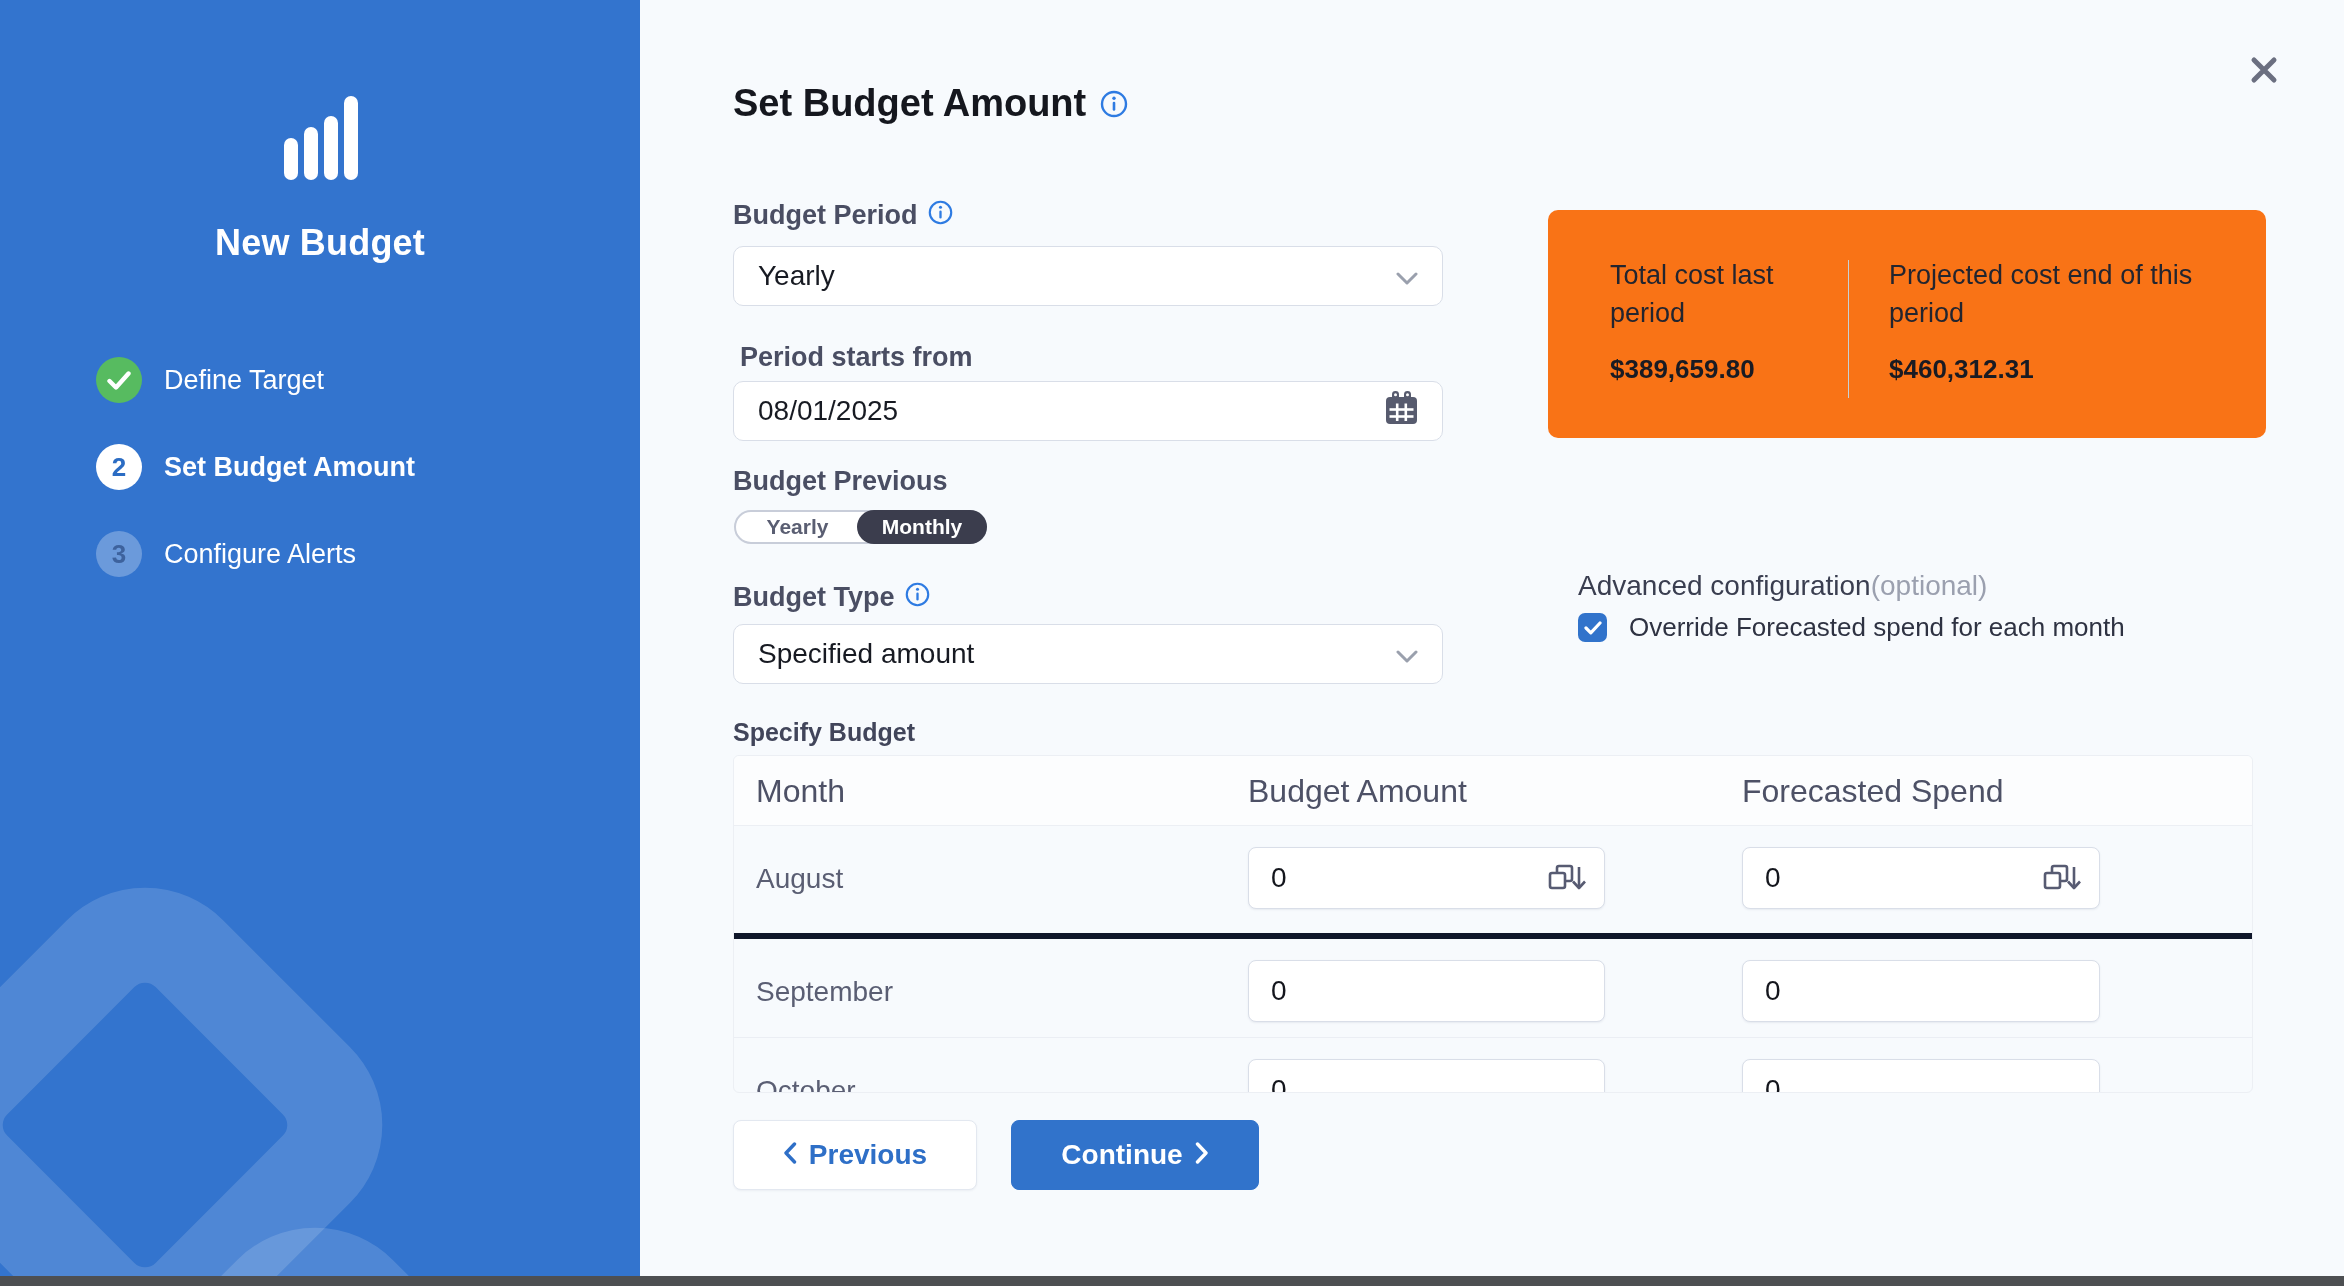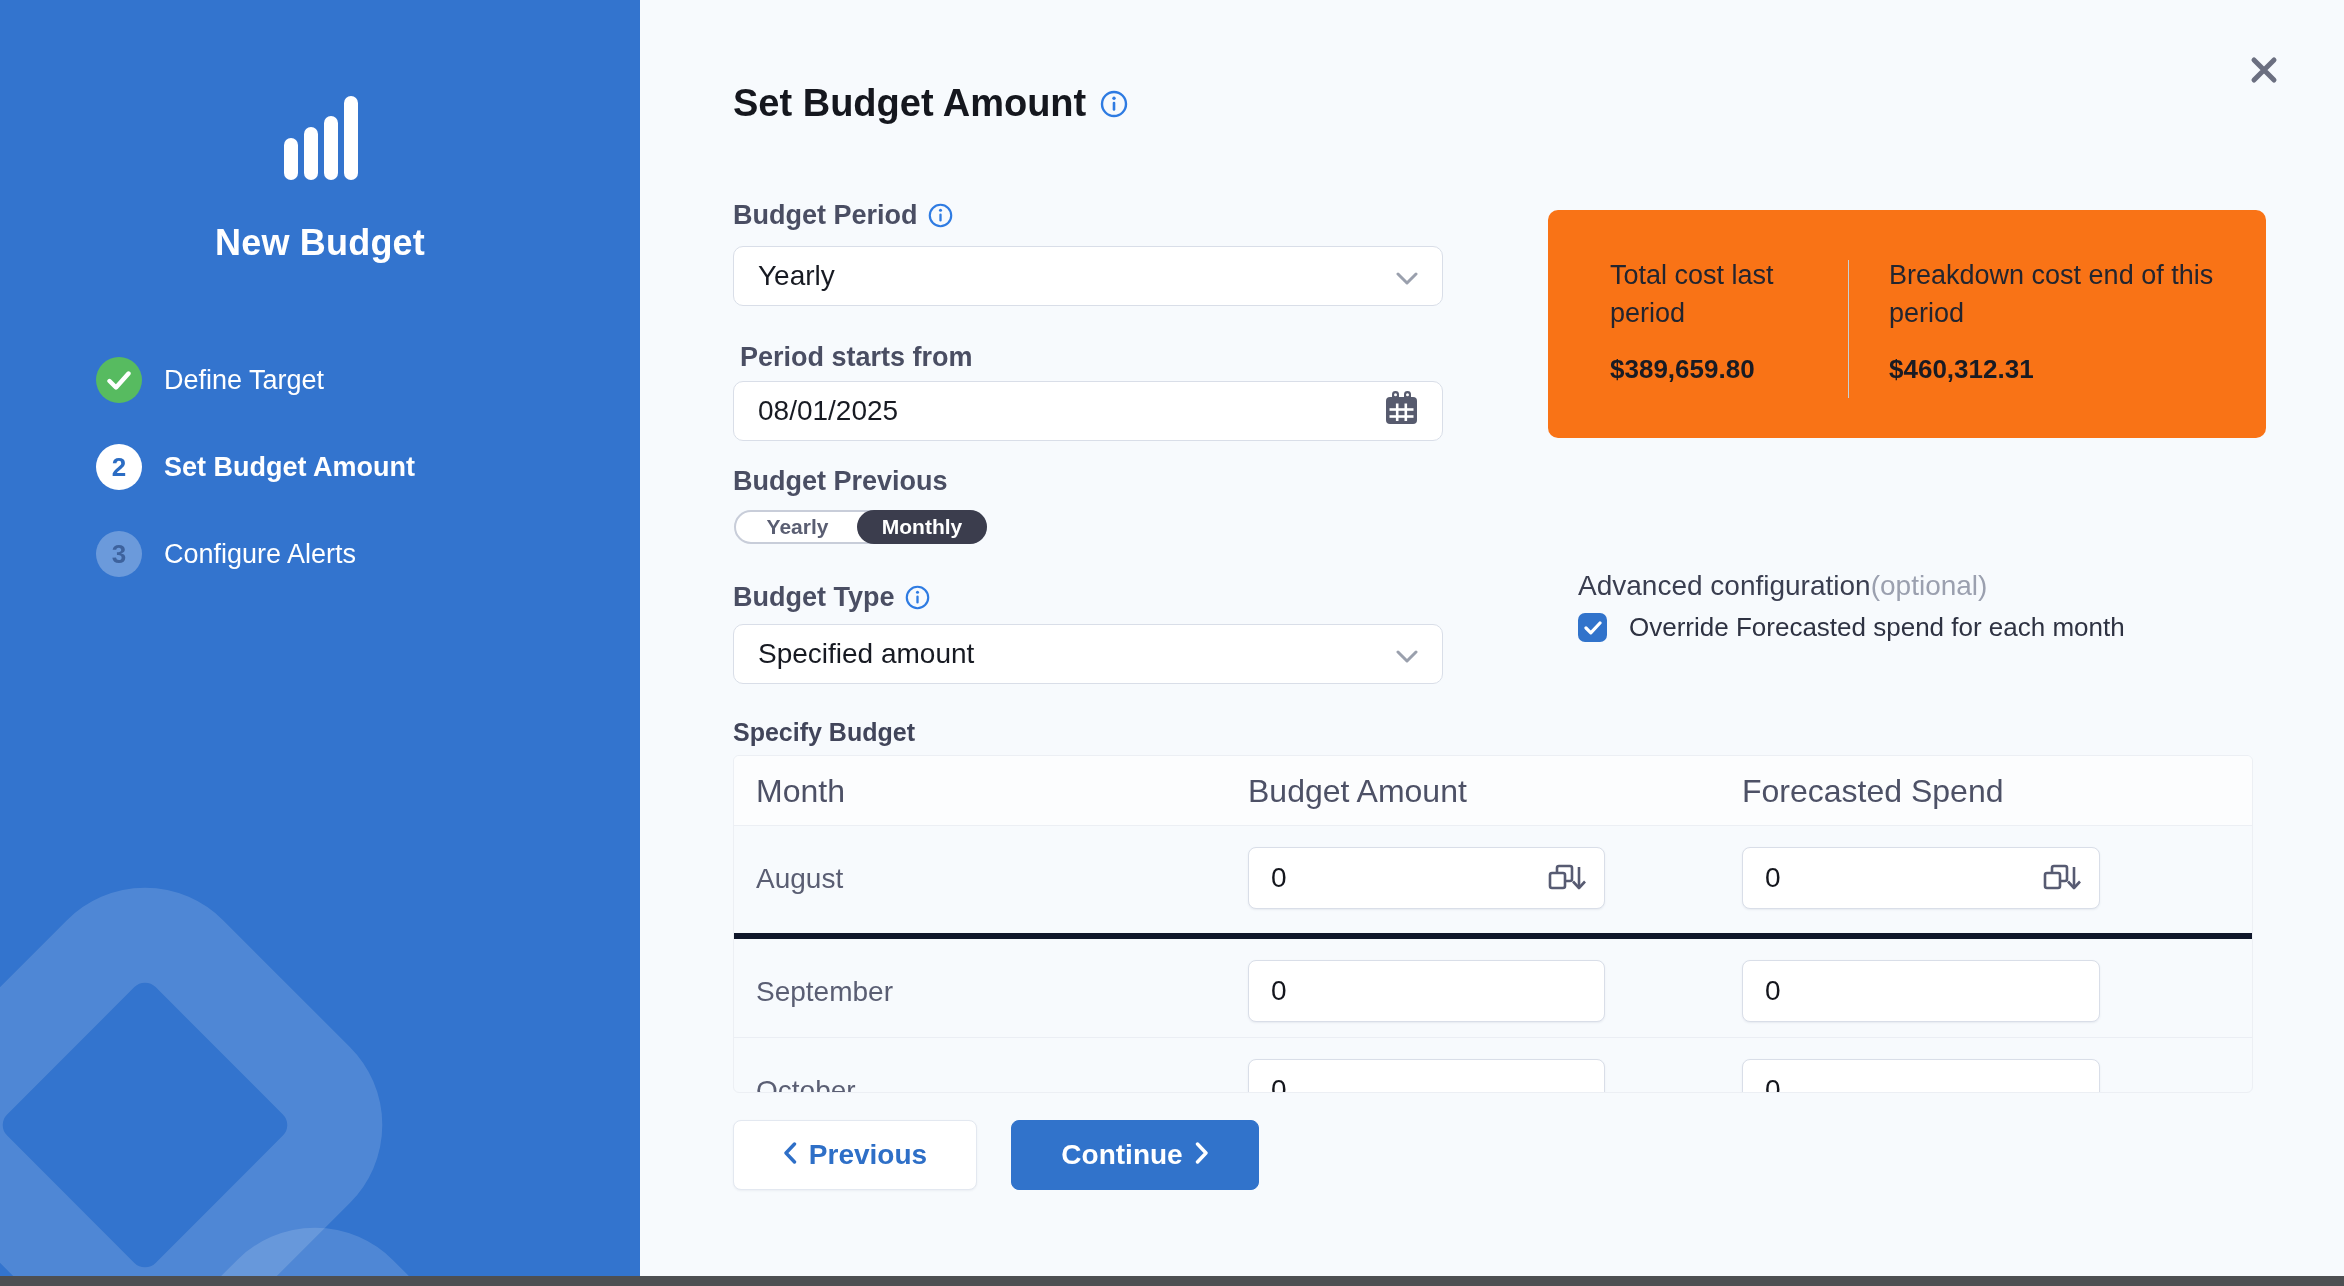--- a/index.html
+++ b/index.html
@@ -46,21 +46,21 @@
   .step-label { margin-left:22px; color:#fff; font-size:27px; font-weight:400; }
   .step.active .step-label { font-weight:700; }
 
   
   .close-btn { position:absolute; left:2246px; top:52px; width:40px; height:40px; cursor:pointer; }
 
   .page-title-row { position:absolute; left:733px; top:82px; display:flex; align-items:center; gap:14px; }
   .page-title { font-size:38px; font-weight:700; color:#15171E; }
 
   .field-label {
-    position:absolute; display:flex; align-items:center; gap:10px;
+    position:absolute; display:flex; gap:10px;
     font-size:27px; font-weight:600; color:#4A4E63;
   }
   .bold-label { font-weight:700; }
 
   .select-box, .date-box {
     position:absolute; width:710px; height:60px; background:#fff;
     border:1px solid #D9DEE8; border-radius:10px;
     display:flex; align-items:center; padding:0 24px;
     font-size:28px; color:#171A22; cursor:pointer;
   }
@@ -272,21 +272,21 @@
     </span>
   </div>
 
   <div class="summary-card">
     <div class="sc-col1">
       <div class="sc-label">Total cost last period</div>
       <div class="sc-value">$389,659.80</div>
     </div>
     <div class="sc-divider"></div>
     <div class="sc-col2">
-      <div class="sc-label">Breakdown cost end of this period</div>
+      <div class="sc-label">Projected cost end of this period</div>
       <div class="sc-value">$460,312.31</div>
     </div>
   </div>
 
   <div class="adv-title"><span>Advanced configuration</span><span class="opt">(optional)</span></div>
   <div class="adv-check-row">
     <span class="checkbox">
       <svg width="18" height="14" viewBox="0 0 18 14">
           <path d="M2 7 L6.8 11.8 L16 2" fill="none" stroke="#fff" stroke-width="3.2" stroke-linecap="round" stroke-linejoin="round"></path>
         </svg>

